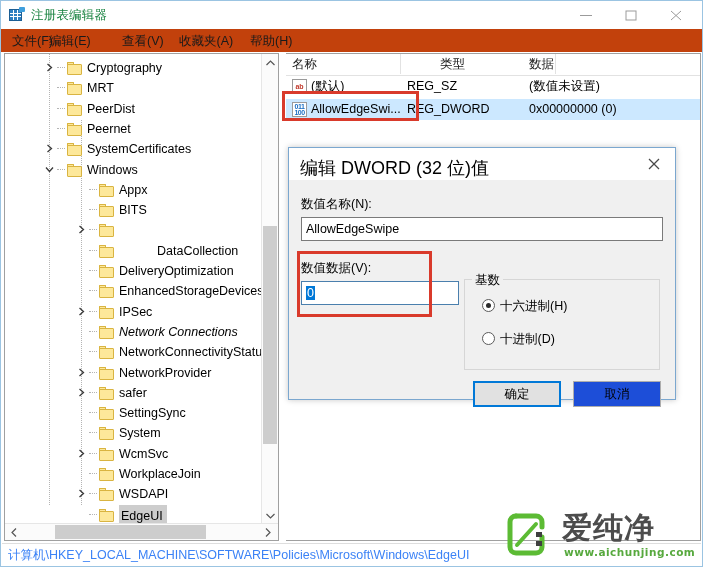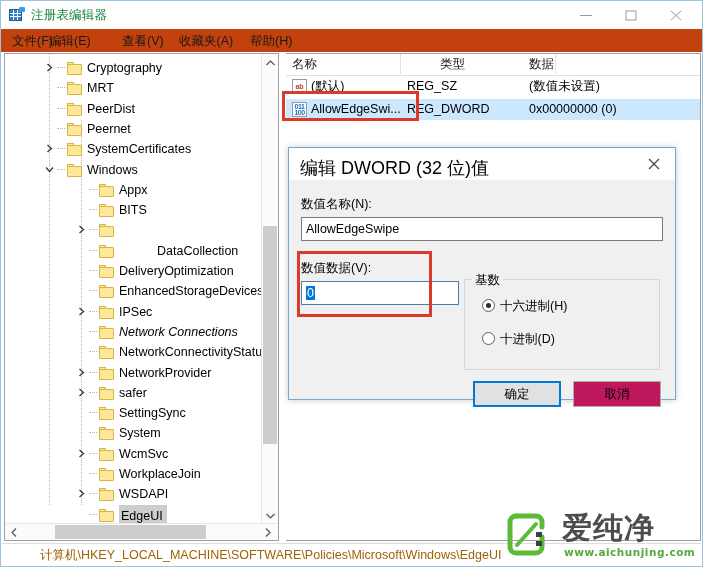--- a/index.html
+++ b/index.html
@@ -301,23 +301,22 @@
     left: 1px; bottom: 1px;
     width: 699px; height: 22px;
     background: #ffffff;
     border-top: 1px solid #dedede;
     box-sizing: border-box;
   }
   #status-text {
     position: absolute;
     left: 6px; top: 3px;
     font-size: 12.5px;
-    color: #a16207;
+    color: #3b82f6;
     white-space: nowrap;
-    margin-left: 32px;
   }
 
   
   #dialog {
     position: absolute;
     left: 287px; top: 146px;
     width: 388px; height: 253px;
     background: #f0f0f0;
     border: 1px solid #7ba7cf;
     box-sizing: border-box;
@@ -417,21 +416,21 @@
     position: absolute;
     left: 18px; top: 0;
     font-size: 12.5px;
     line-height: 18px;
     white-space: nowrap;
   }
   .dlg-btn {
     position: absolute;
     top: 201px;
     width: 88px; height: 26px;
-    background: #be185d;
+    background: #1d4ed8;
     border: 1px solid #adadad;
     box-sizing: border-box;
     font-family: "Liberation Sans", sans-serif;
     font-size: 12.5px;
     color: #000;
     text-align: center;
     line-height: 24px;
     cursor: default;
   }
   #btn-ok {

